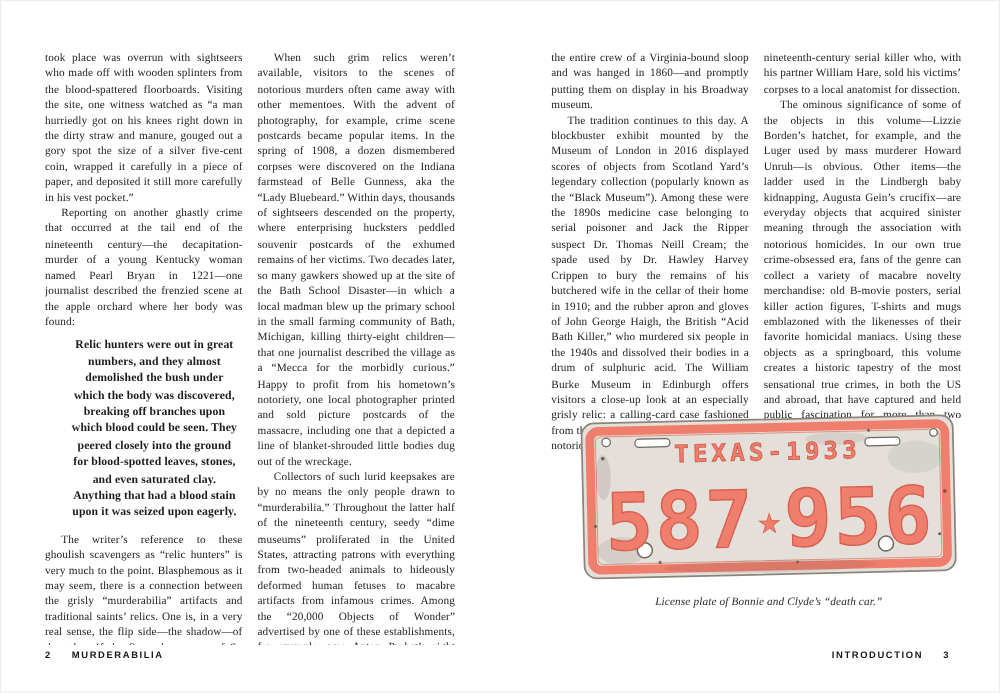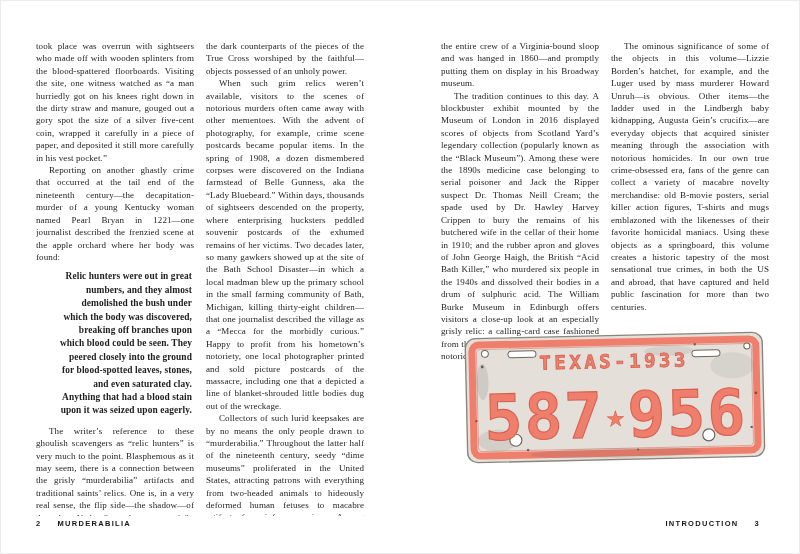--- a/index.html
+++ b/index.html
@@ -26,21 +26,21 @@
     text-align:justify;
     letter-spacing:0.1px;
   }
   .col p{margin:0;}
   .col p.ind{text-indent:13px;font-family:Liberation Serif, serif;}
   blockquote{
     margin:7px 2px 7px 19px;
     font-weight:bold;
     font-size:9.4px;
     line-height:13.4px;
-    text-align:right;
+    text-align:center;
   }
   .figure{
     position:absolute;
     left:52px;top:334px;
     width:300px;
     text-align:center;
   }
   .plate-wrap{display:block;transform:rotate(-1.3deg);}
   .caption{
     display:block;
@@ -71,37 +71,37 @@
 
   <div class="page page-left">
     <div class="cols">
       <div class="col">
         <p>took place was overrun with sightseers who made off with wooden splinters from the blood-spattered floorboards. Visiting the site, one witness watched as “a man hurriedly got on his knees right down in the dirty straw and manure, gouged out a gory spot the size of a silver five-cent coin, wrapped it carefully in a piece of paper, and deposited it still more carefully in his vest pocket.”</p>
         <p class="ind">Reporting on another ghastly crime that occurred at the tail end of the nineteenth century—the decapitation-murder of a young Kentucky woman named Pearl Bryan in 1221—one journalist described the frenzied scene at the apple orchard where her body was found:</p>
         <blockquote>Relic hunters were out in great numbers, and they almost demolished the bush under which the body was discovered, breaking off branches upon which blood could be seen. They peered closely into the ground for blood-spotted leaves, stones, and even saturated clay. Anything that had a blood stain upon it was seized upon eagerly.</blockquote>
         <p class="ind">The writer’s reference to these ghoulish scavengers as “relic hunters” is very much to the point. Blasphemous as it may seem, there is a connection between the grisly “murderabilia” artifacts and traditional saints’ relics. One is, in a very real sense, the flip side—the shadow—of the other. If the finger bone, say, of St. Sergius incarnates the mystery of Christian grace, a lock of Charles Manson’s hair embodies the opposite: the mystery of sheer malevolence, of inscrutable evil. To those who coveted them, the wooden fragments taken from the Deerings’ barn and the apple orchard where Bryan was found were</p>
       </div>
       <div class="col">
-        <p>the dark counterparts of the pieces of the True Cross worshiped by the faithful—objects possessed of an unholy power.</p>
         <p class="ind">When such grim relics weren’t available, visitors to the scenes of notorious murders often came away with other mementoes. With the advent of photography, for example, crime scene postcards became popular items. In the spring of 1908, a dozen dismembered corpses were discovered on the Indiana farmstead of Belle Gunness, aka the “Lady Bluebeard.” Within days, thousands of sightseers descended on the property, where enterprising hucksters peddled souvenir postcards of the exhumed remains of her victims. Two decades later, so many gawkers showed up at the site of the Bath School Disaster—in which a local madman blew up the primary school in the small farming community of Bath, Michigan, killing thirty-eight children—that one journalist described the village as a “Mecca for the morbidly curious.” Happy to profit from his hometown’s notoriety, one local photographer printed and sold picture postcards of the massacre, including one that a depicted a line of blanket-shrouded little bodies dug out of the wreckage.</p>
         <p class="ind">Collectors of such lurid keepsakes are by no means the only people drawn to “murderabilia.” Throughout the latter half of the nineteenth century, seedy “dime museums” proliferated in the United States, attracting patrons with everything from two-headed animals to hideously deformed human fetuses to macabre artifacts from infamous crimes. Among the “20,000 Objects of Wonder” advertised by one of these establishments, for example, was Anton Probst’s right arm, amputated and preserved after his execution. Even the venerable P. T. Barnum got in on the act, buying the deathbed clothing of Albert Hicks—a notorious lowlife who slaughtered</p>
       </div>
     </div>
     <div class="footer footer-left">
       <span>2</span><span class="gap"></span><span>MURDERABILIA</span>
     </div>
   </div>
 
   <div class="page page-right">
     <div class="cols">
       <div class="col">
         <p>the entire crew of a Virginia-bound sloop and was hanged in 1860—and promptly putting them on display in his Broadway museum.</p>
         <p class="ind">The tradition continues to this day. A blockbuster exhibit mounted by the Museum of London in 2016 displayed scores of objects from Scotland Yard’s legendary collection (popularly known as the “Black Museum”). Among these were the 1890s medicine case belonging to serial poisoner and Jack the Ripper suspect Dr. Thomas Neill Cream; the spade used by Dr. Hawley Harvey Crippen to bury the remains of his butchered wife in the cellar of their home in 1910; and the rubber apron and gloves of John George Haigh, the British “Acid Bath Killer,” who murdered six people in the 1940s and dissolved their bodies in a drum of sulphuric acid. The William Burke Museum in Edinburgh offers visitors a close-up look at an especially grisly relic: a calling-card case fashioned from the flayed skin of William Burke, the notorious</p>
       </div>
       <div class="col">
+        <p>nineteenth-century serial killer who, with his partner William Hare, sold his victims’ corpses to a local anatomist for dissection.</p>
         <p class="ind">The ominous significance of some of the objects in this volume—Lizzie Borden’s hatchet, for example, and the Luger used by mass murderer Howard Unruh—is obvious. Other items—the ladder used in the Lindbergh baby kidnapping, Augusta Gein’s crucifix—are everyday objects that acquired sinister meaning through the association with notorious homicides. In our own true crime-obsessed era, fans of the genre can collect a variety of macabre novelty merchandise: old B-movie posters, serial killer action figures, T-shirts and mugs emblazoned with the likenesses of their favorite homicidal maniacs. Using these objects as a springboard, this volume creates a historic tapestry of the most sensational true crimes, in both the US and abroad, that have captured and held public fascination for more than two centuries.</p>
       </div>
     </div>
 
     <div class="figure">
       <span class="plate-wrap">
         <svg width="300" height="128" viewBox="0 0 300 128">
 
           <rect x="1.5" y="1.5" width="297" height="124" rx="10" fill="#e4e0d9" stroke="#8b867d" stroke-width="1.4"></rect>
 
@@ -127,20 +127,21 @@
           <circle cx="283" cy="15" r="3" fill="#ffffff" stroke="#6b675f" stroke-width="1"></circle>
           <circle cx="50" cy="104" r="6" fill="#ffffff" stroke="#6b675f" stroke-width="1.2"></circle>
           <circle cx="243" cy="103" r="6" fill="#ffffff" stroke="#6b675f" stroke-width="1.2"></circle>
 
           <text class="plate-text" x="150" y="34" text-anchor="middle" font-size="19" letter-spacing="3.5" fill="#ef7e6d" stroke="#cf5c4b" stroke-width="0.7">TEXAS-1933</text>
           <text class="plate-text" x="79" y="103" text-anchor="middle" font-size="63" letter-spacing="2" fill="#ef7e6d" stroke="#d8604f" stroke-width="1.1">587</text>
           <text x="150" y="92" text-anchor="middle" font-size="21" fill="#ef7e6d" stroke="#d8604f" stroke-width="0.6" font-family="DejaVu Sans, sans-serif">★</text>
           <text class="plate-text" x="222" y="103" text-anchor="middle" font-size="63" letter-spacing="2" fill="#ef7e6d" stroke="#d8604f" stroke-width="1.1">956</text>
         </svg>
       </span>
+      <span class="caption">License plate of Bonnie and Clyde’s “death car.”</span>
     </div>
 
     <div class="footer footer-right">
       <span>INTRODUCTION</span><span class="gap"></span><span>3</span>
     </div>
   </div>
 
 </div>
 
 </body></html>

